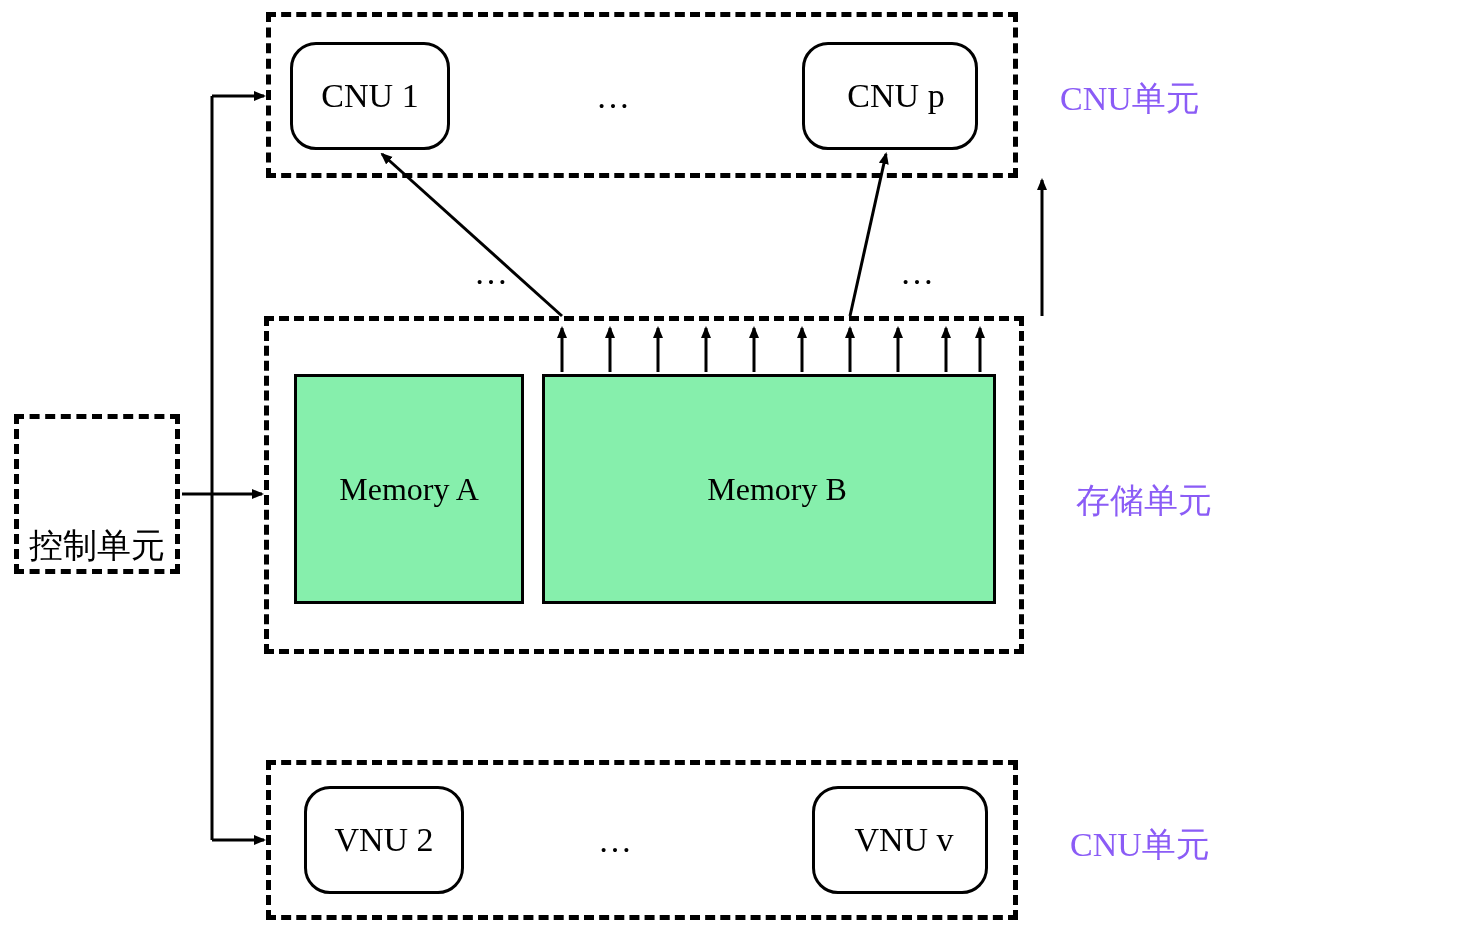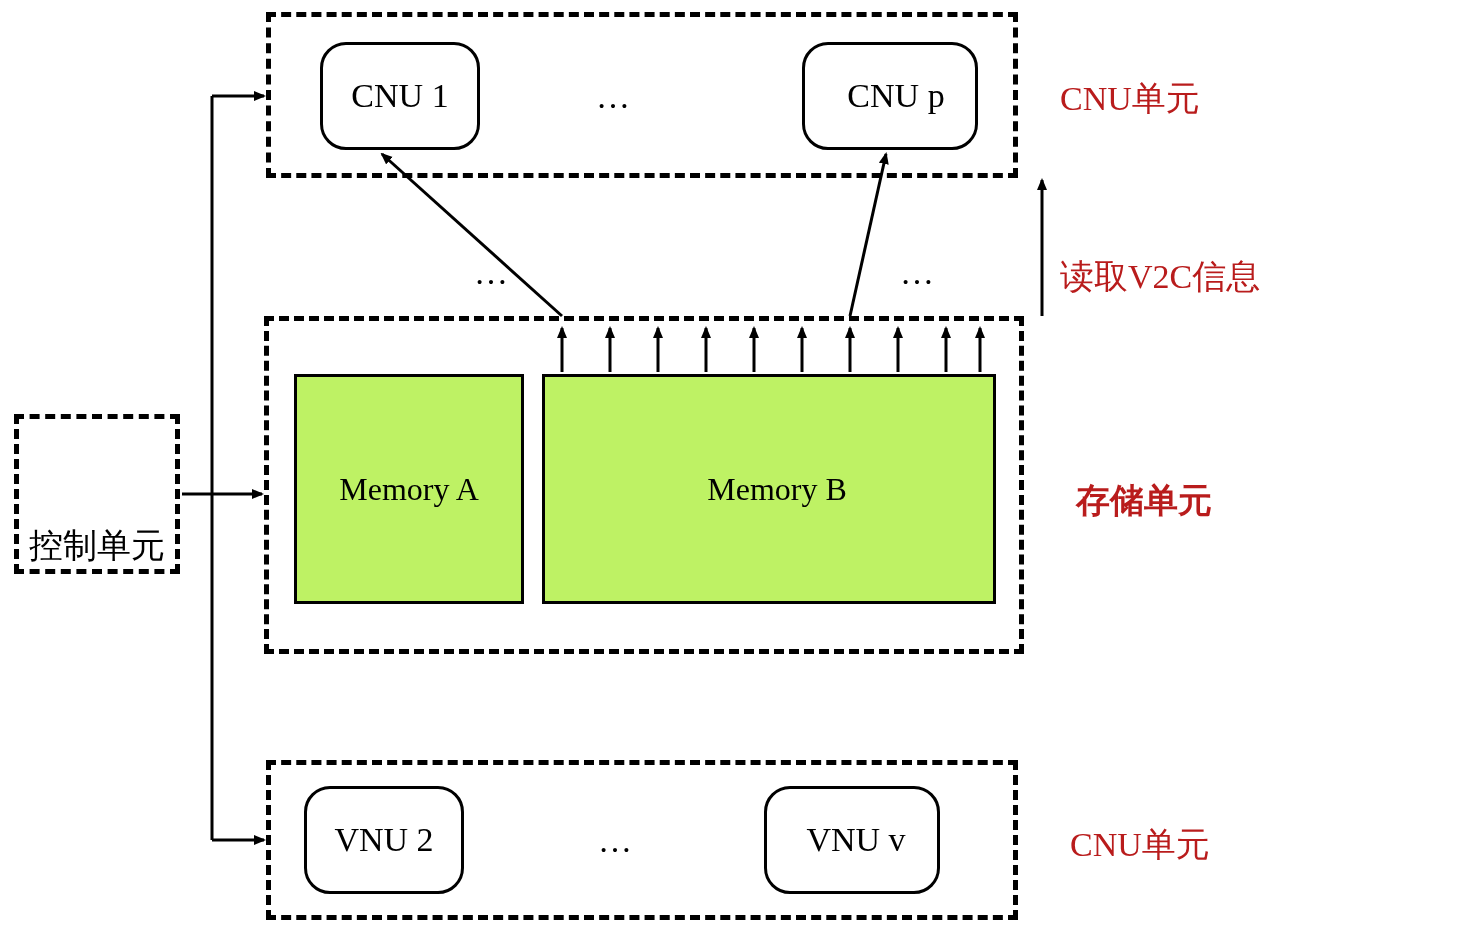--- a/index.html
+++ b/index.html
@@ -20,35 +20,35 @@
   .dashed-box {
     position: absolute;
     border: 5px dashed #000;
   }
   .solid-rect {
     position: absolute;
     border: 3px solid #000;
     display: flex;
     align-items: center;
     justify-content: center;
-    background: #bef264;
+    background: #86efac;
   }
   .rounded-rect {
     position: absolute;
     border: 3px solid #000;
     border-radius: 26px;
     display: flex;
     align-items: center;
     justify-content: center;
     background: #fff;
   }
   .label {
     position: absolute;
     font-size: 32px;
-    color: #b91c1c;
+    color: #8b5cf6;
     white-space: nowrap;
   }
   .ellipsis {
     position: absolute;
     font-size: 34px;
     color: #000;
     letter-spacing: 2px;
   }
   .txt32 { font-size: 32px; }
   .txt34 { font-size: 34px; }
@@ -64,58 +64,57 @@
 <body>
 
 <div class="stage">
 
   <div class="dashed-box" style="left:14px; top:414px; width:166px; height:160px; display:flex; align-items:flex-end; justify-content:center;">
     <span class="txt34">控制单元</span>
   </div>
 
   <div class="dashed-box" style="left:266px; top:12px; width:752px; height:166px;"></div>
 
-  <div class="rounded-rect" style="left:320px; top:42px; width:160px; height:108px;">
+  <div class="rounded-rect" style="left:290px; top:42px; width:160px; height:108px;">
     <span class="txt34">CNU 1</span>
   </div>
 
   <div class="ellipsis" style="left:596px; top:78px;">…</div>
 
   <div class="rounded-rect" style="left:802px; top:42px; width:176px; height:108px;padding-left:12px;">
     <span class="txt34">CNU  p</span>
   </div>
 
   <div class="label txt34" style="left:1060px; top:76px;">CNU单元</div>
 
-  <div class="label txt34" style="left:1060px; top:254px;">读取V2C信息</div>
 
   <div class="dashed-box" style="left:264px; top:316px; width:760px; height:338px;"></div>
 
   <div class="solid-rect" style="left:294px; top:374px; width:230px; height:230px;">
     <span class="txt32">Memory A</span>
   </div>
 
   <div class="solid-rect" style="left:542px; top:374px; width:454px; height:230px;padding-left:16px;">
     <span class="txt32">Memory B</span>
   </div>
 
   <div class="ellipsis" style="left:474px; top:254px;">…</div>
   <div class="ellipsis" style="left:900px; top:254px;">…</div>
 
-  <div class="label txt34" style="left:1076px; top:478px;font-weight:bold;">存储单元</div>
+  <div class="label txt34" style="left:1076px; top:478px;">存储单元</div>
 
   <div class="dashed-box" style="left:266px; top:760px; width:752px; height:160px;"></div>
 
   <div class="rounded-rect" style="left:304px; top:786px; width:160px; height:108px;">
     <span class="txt34">VNU 2</span>
   </div>
 
   <div class="ellipsis" style="left:598px; top:822px;">…</div>
 
-  <div class="rounded-rect" style="left:764px; top:786px; width:176px; height:108px;padding-left:8px;">
+  <div class="rounded-rect" style="left:812px; top:786px; width:176px; height:108px;padding-left:8px;">
     <span class="txt34">VNU  v</span>
   </div>
 
   <div class="label txt34" style="left:1070px; top:822px;">CNU单元</div>
 
   <svg class="overlay" viewBox="0 0 1461 930">
     <defs>
       <marker id="arrowhead" markerWidth="12" markerHeight="12" refX="10" refY="5" orient="auto" markerUnits="userSpaceOnUse">
         <path d="M0,0 L12,5 L0,10 Z" fill="#000"></path>
       </marker>

